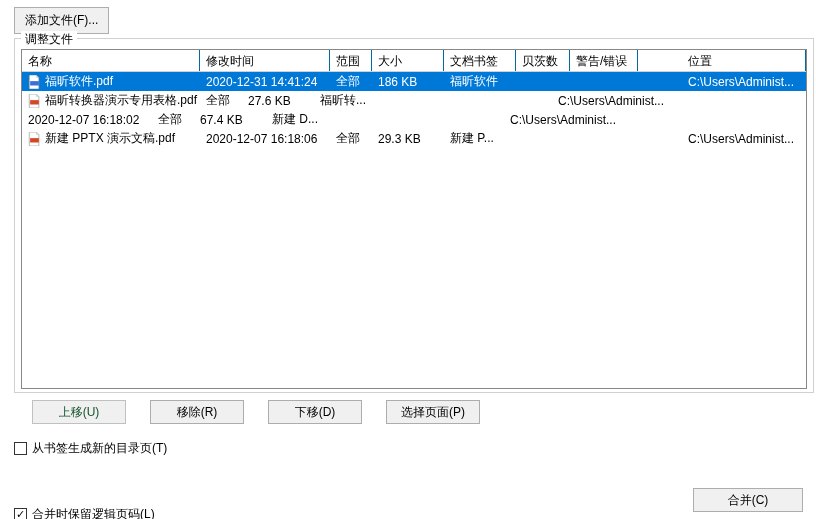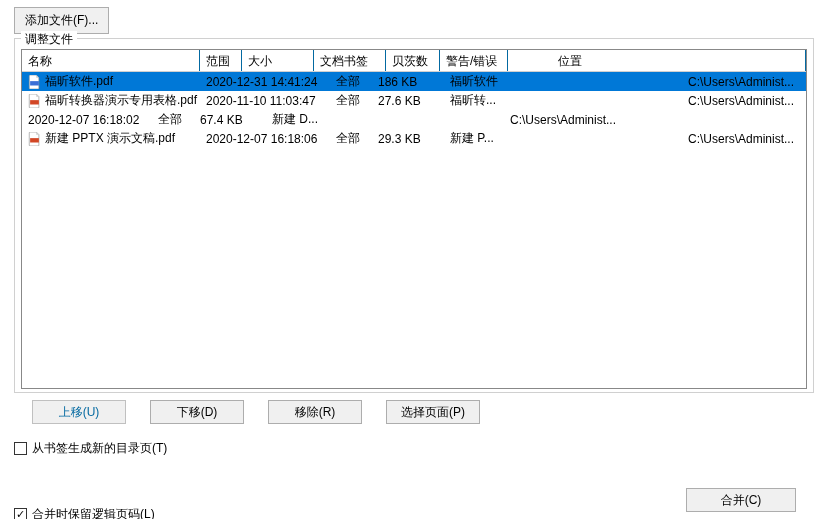--- a/index.html
+++ b/index.html
@@ -63,21 +63,21 @@
     .col-bates { width: 54px; }
     .col-warn { width: 68px; }
     .col-loc { flex: 1; margin-left: 44px; }
     
     .tbody { }
     .tr {
       display: flex;
       height: 19px;
       align-items: center;
     }
-    .tr.selected { background: #0078d7; color: #000000; }
+    .tr.selected { background: #0078d7; color: #ffffff; }
     .td {
       padding: 2px 6px;
       white-space: nowrap;
       overflow: hidden;
       text-overflow: ellipsis;
       font-size: 12px;
       display: flex;
       align-items: center;
       gap: 4px;
     }
@@ -96,21 +96,21 @@
       gap: 24px;
     }
     .btn {
       width: 94px; height: 24px;
       border: 1px solid #adadad;
       background: #f0f0f0;
       font-size: 12px;
       cursor: pointer;
       text-align: center;
     }
-    .btn:disabled { color: #0369a1; cursor: default; background: #f0f0f0; border-color: #c0c0c0; }
+    .btn:disabled { color: #14532d; cursor: default; background: #f0f0f0; border-color: #c0c0c0; }
     
     .checkbox-row {
       position: absolute;
       left: 14px;
       display: flex;
       align-items: center;
       gap: 5px;
       font-size: 12px;
     }
     .cb1 { top: 440px; }
@@ -126,39 +126,40 @@
     }
     .checkbox.checked::after {
       content: "✓";
       font-size: 11px;
       line-height: 1;
       color: #000;
     }
     
     .merge-btn {
       position: absolute;
-      bottom: 7px; right: 20px;
+      bottom: 7px; right: 13px;
       width: 110px; height: 24px;
       border: 1px solid #adadad;
       background: #f0f0f0;
       font-size: 12px;
       cursor: pointer;
     }
   </style>
 </head>
 <body>
 
 <button class="add-file-btn">添加文件(F)...</button>
 
 <div class="groupbox">
   <span class="groupbox-legend">调整文件</span>
 
   <div class="table-wrap">
     <div class="thead">
       <div class="th col-name">名称</div>
+      <div class="th col-mtime">修改时间</div>
       <div class="th col-scope">范围</div>
       <div class="th col-size">大小</div>
       <div class="th col-bookmark">文档书签</div>
       <div class="th col-bates">贝茨数</div>
       <div class="th col-warn">警告/错误</div>
       <div class="th col-loc">位置</div>
     </div>
     <div class="tbody" id="tbody">
         <div class="tr selected">
           <div class="td col-name">
@@ -179,21 +180,20 @@
         </div>
         <div class="tr">
           <div class="td col-name">
             <span class="pdf-icon"><svg viewBox="0 0 14 16">
                 <path fill="#fff" stroke="#888" stroke-width="0.7" d="M2 0h7l3 3v12a1 1 0 0 1-1 1H2a1 1 0 0 1-1-1V1a1 1 0 0 1 1-1z"></path>
                 <path fill="#d24726" d="M2 7h10v5H2z"></path>
                 <path fill="#ccc" d="M9 0l3 3H9z"></path>
               </svg></span>
             <span>福昕转换器演示专用表格.pdf</span>
           </div>
-          <div class="td col-mtime">2020-11-10 11:03:47</div>
           <div class="td col-scope">全部</div>
           <div class="td col-size">27.6 KB</div>
           <div class="td col-bookmark">福昕转...</div>
           <div class="td col-bates"></div>
           <div class="td col-warn"></div>
           <div class="td col-loc">C:\Users\Administ...</div>
         </div>
         <div class="tr">
           <div class="td col-mtime">2020-12-07 16:18:02</div>
           <div class="td col-scope">全部</div>
@@ -219,22 +219,22 @@
           <div class="td col-bates"></div>
           <div class="td col-warn"></div>
           <div class="td col-loc">C:\Users\Administ...</div>
         </div>
       </div>
   </div>
 </div>
 
 <div class="btn-row">
   <button class="btn" disabled="">上移(U)</button>
+  <button class="btn">移除(R)</button>
   <button class="btn">下移(D)</button>
-  <button class="btn">移除(R)</button>
   <button class="btn">选择页面(P)</button>
 </div>
 
 <div class="checkbox-row cb1">
   <span class="checkbox" id="cb-toc"></span>
   <span>从书签生成新的目录页(T)</span>
 </div>
 
 <div class="checkbox-row cb2">
   <span class="checkbox checked" id="cb-logical"></span>

